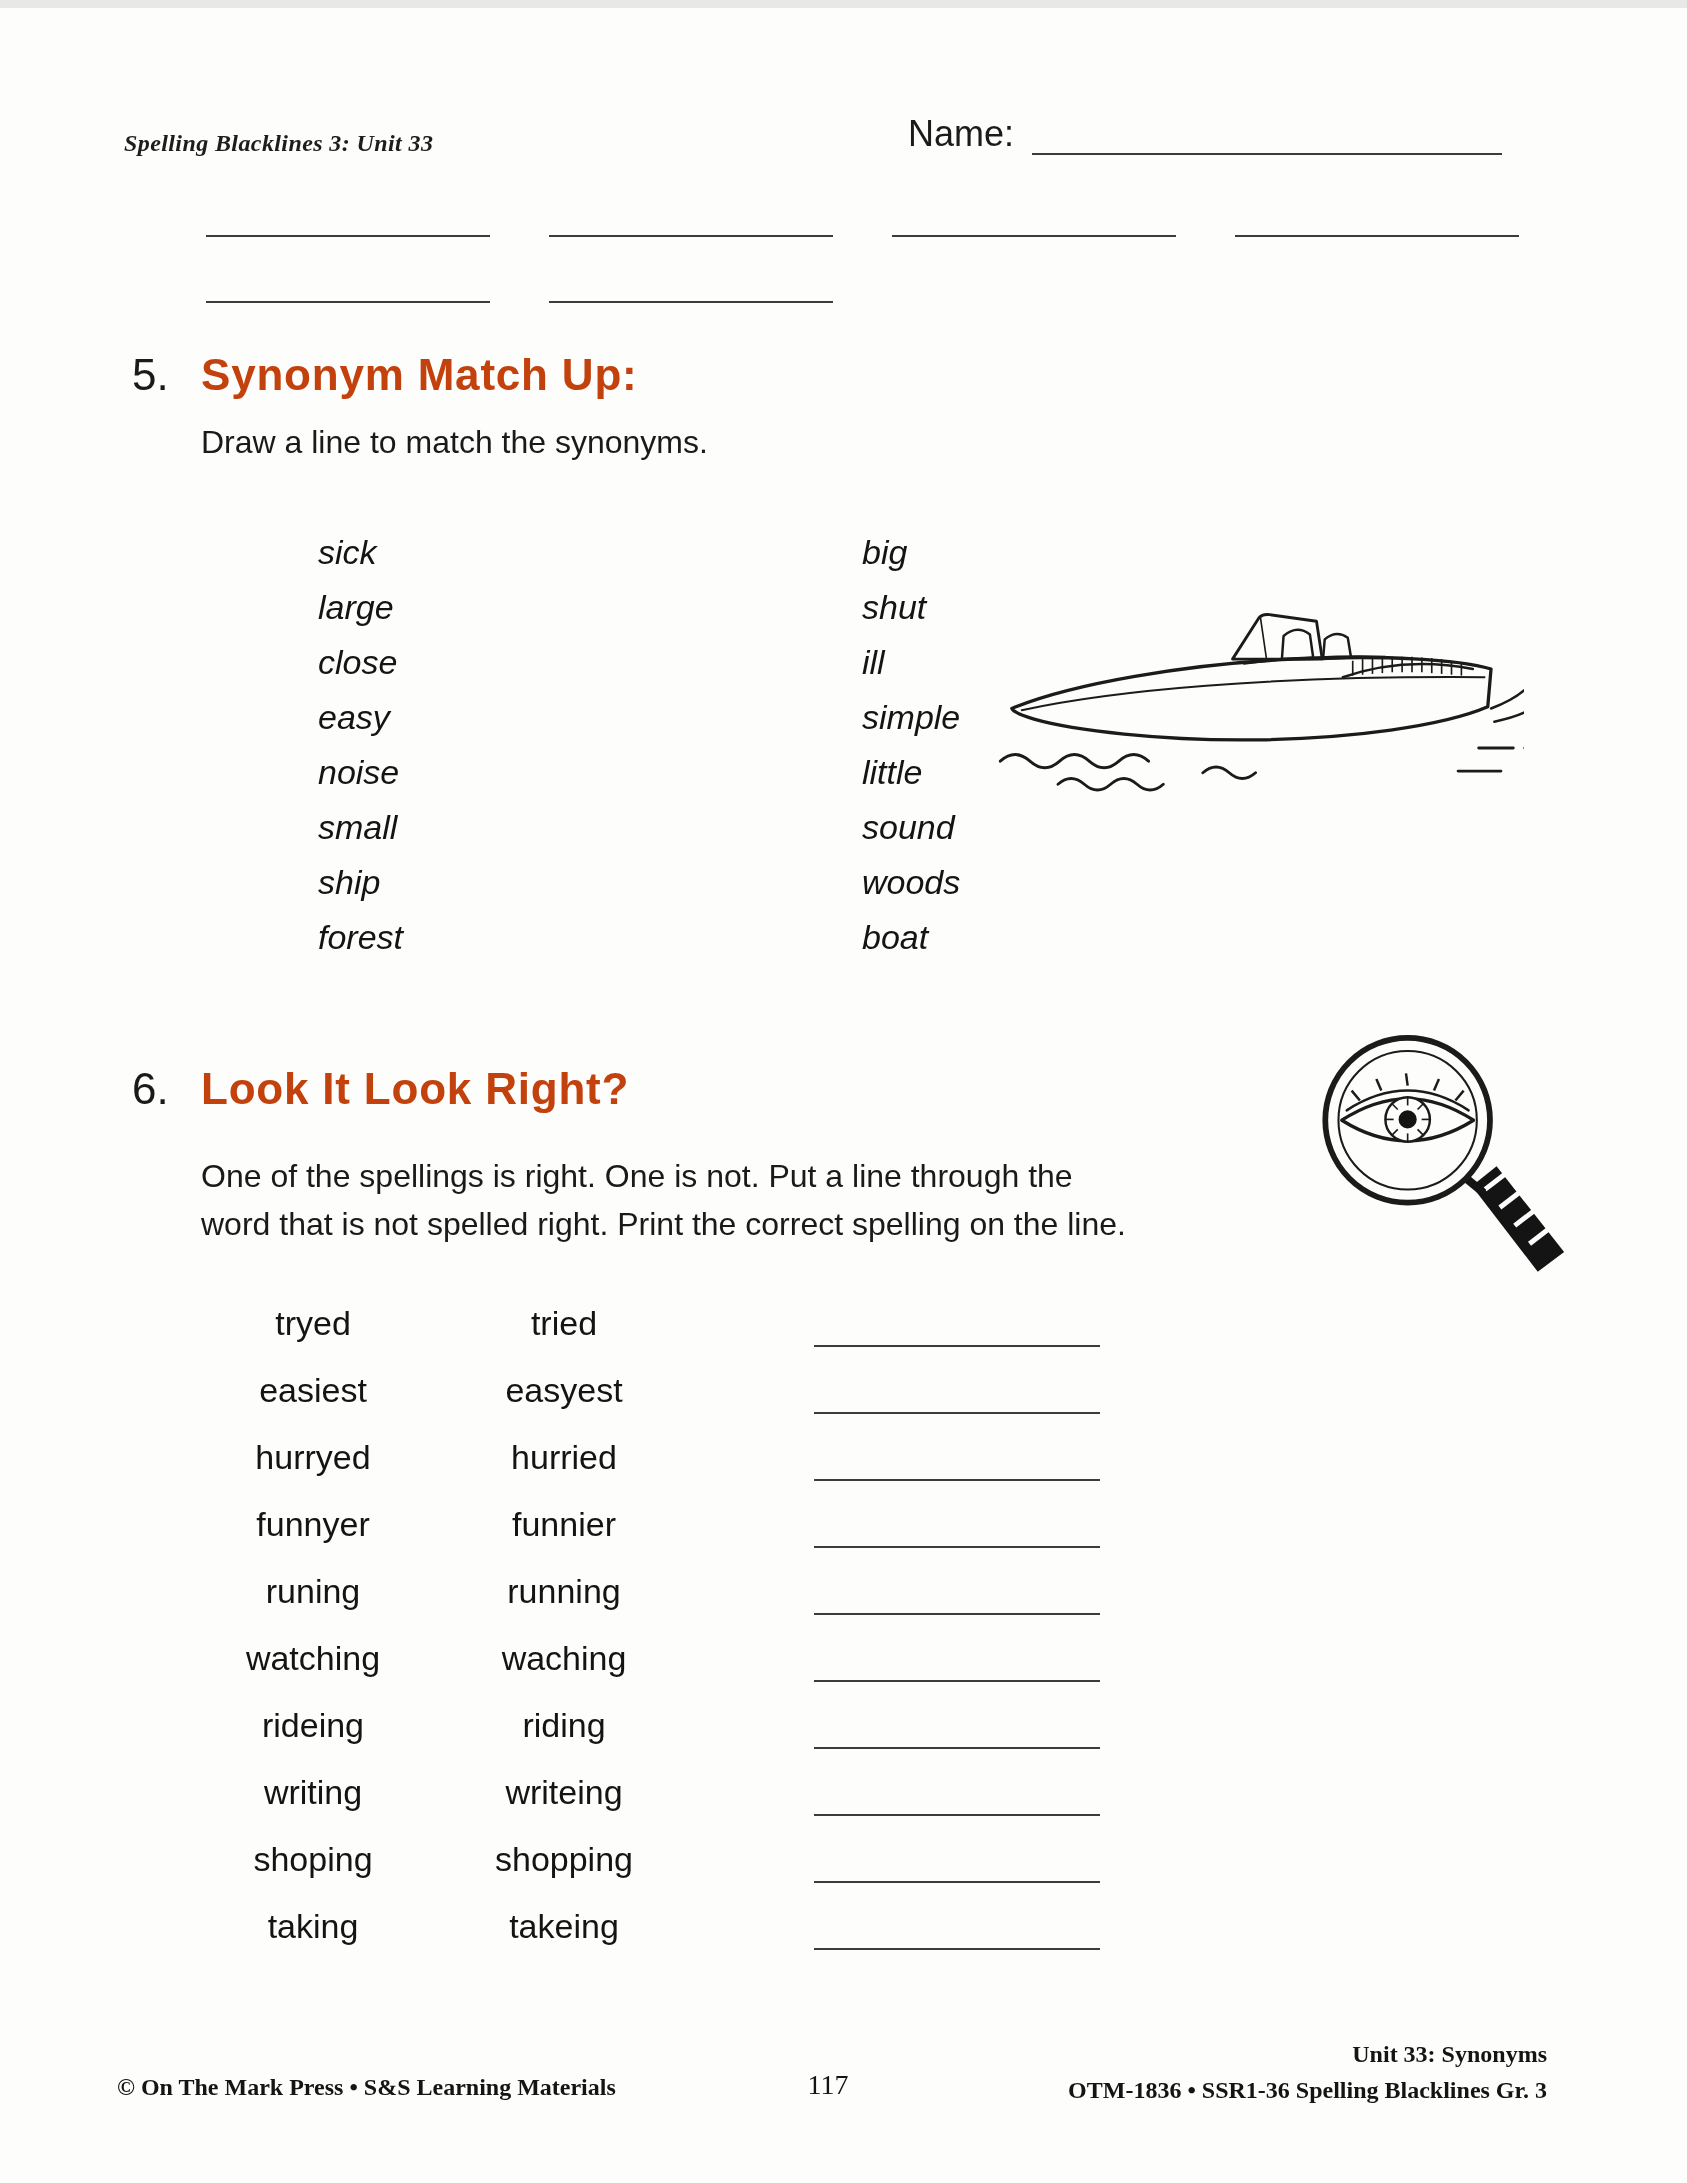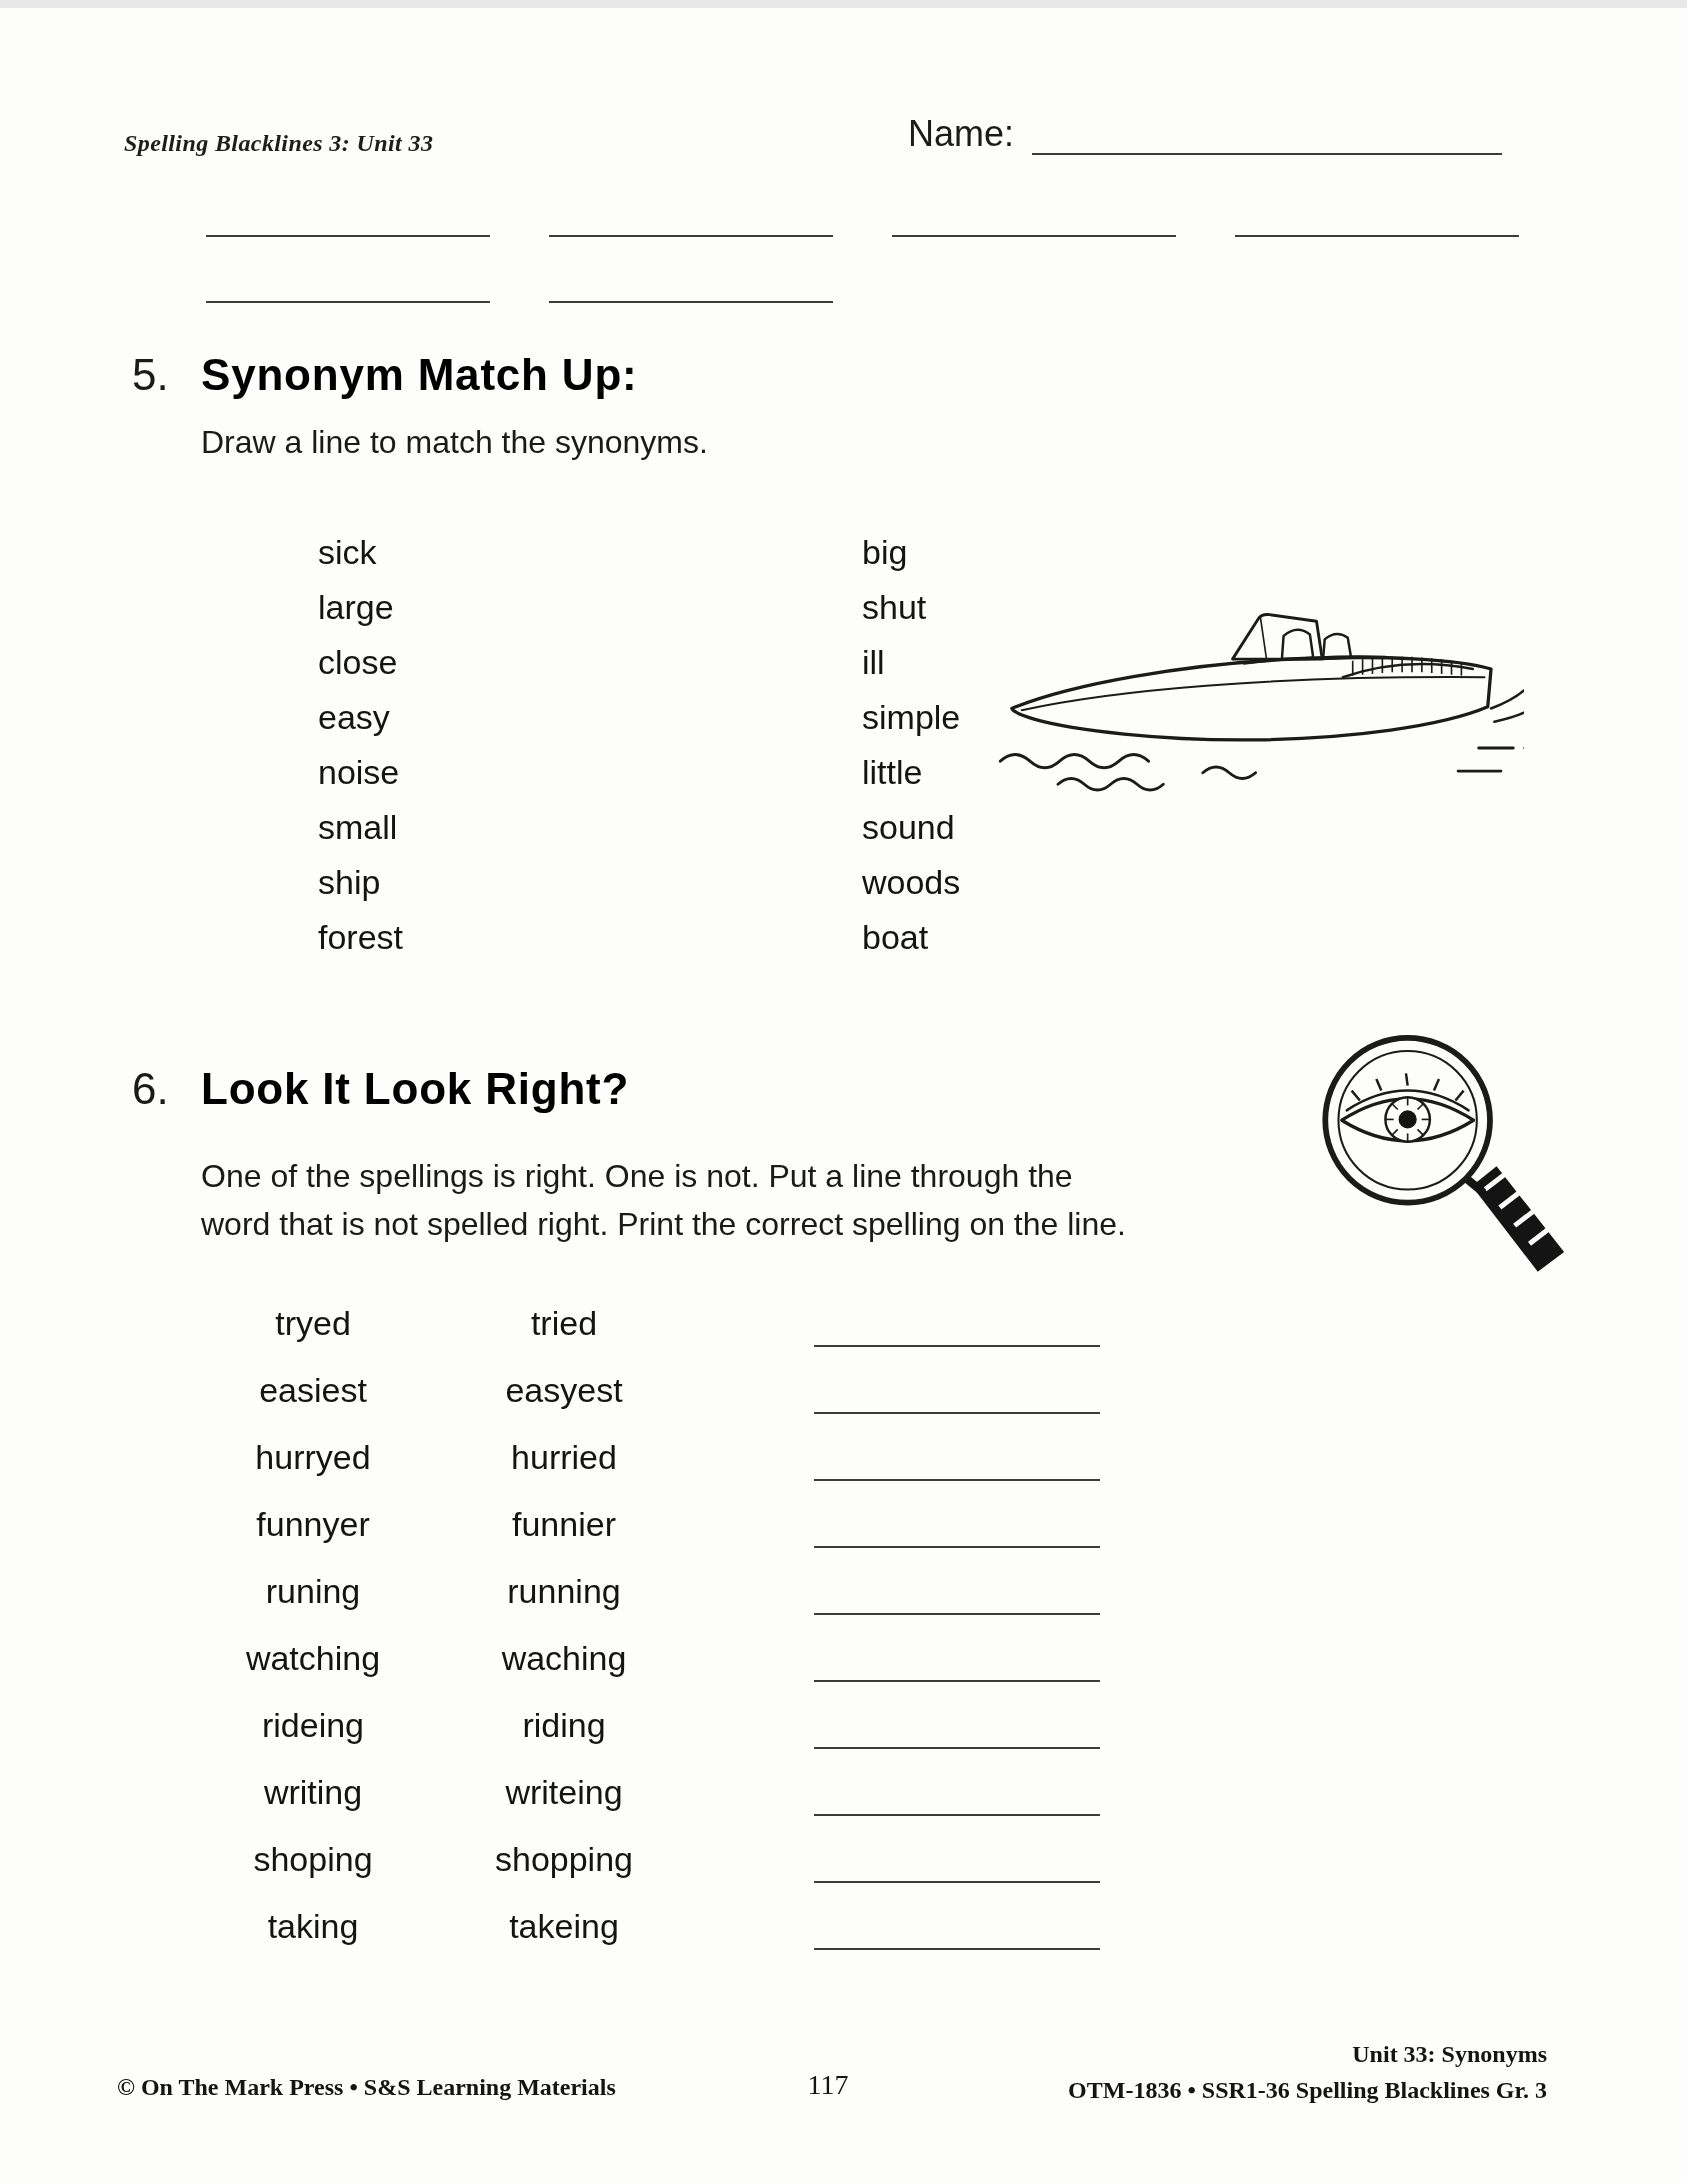--- a/index.html
+++ b/index.html
@@ -21,29 +21,29 @@
 
   
   .blank-row { position:absolute; left:206px; display:flex; }
   .blank-row.r1 { top:196px; }
   .blank-row.r2 { top:262px; }
   .blank { width:284px; height:33px; border-bottom:2.5px solid #3c3c3c; margin-right:59px; }
 
   
   .sec-head { position:absolute; left:132px; display:flex; align-items:baseline; }
   .sec-num { font-size:44px; color:#1a1a1a; width:69px; }
-  .sec-title { font-size:44px; font-weight:bold; color:#000000; letter-spacing:0.8px; }
+  .sec-title { font-size:44px; font-weight:bold; color:#c2410c; letter-spacing:0.8px; }
   .s5-head { top:342px; }
   .s6-head { top:1056px; }
 
   .s5-instructions { position:absolute; left:201px; top:416px; font-size:32px; color:#1a1a1a; }
   .s6-instructions { position:absolute; left:201px; top:1144px; font-size:32px; color:#1a1a1a; line-height:48px; }
 
   
-  .match-col { position:absolute; top:517px; list-style:none; font-size:34px; line-height:55px; color:#141414; }
+  .match-col { position:absolute; top:517px; list-style:none; font-size:34px; line-height:55px; color:#141414;font-style:italic; }
   .match-col.left { left:318px; }
   .match-col.right { left:862px; }
 
   
   .boat-art { position:absolute; left:997px; top:577px; }
 
   
   .magnifier-art { position:absolute; left:1302px; top:1020px; }
 
   

